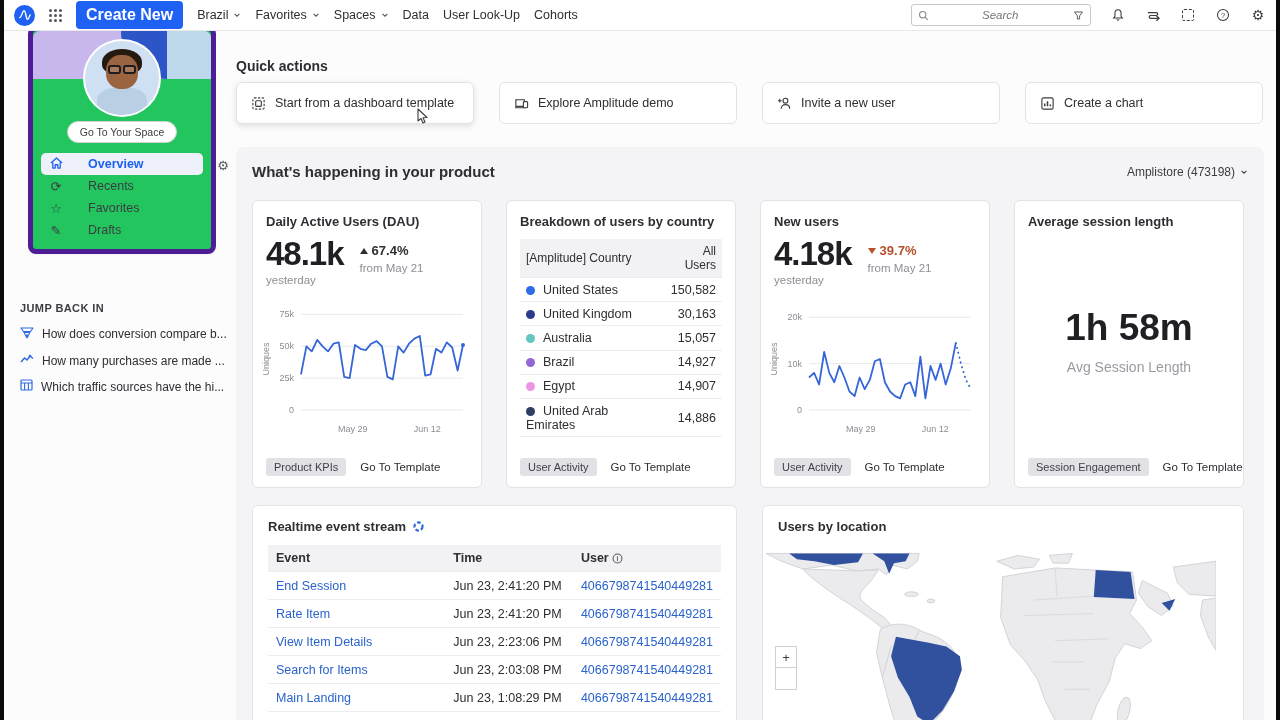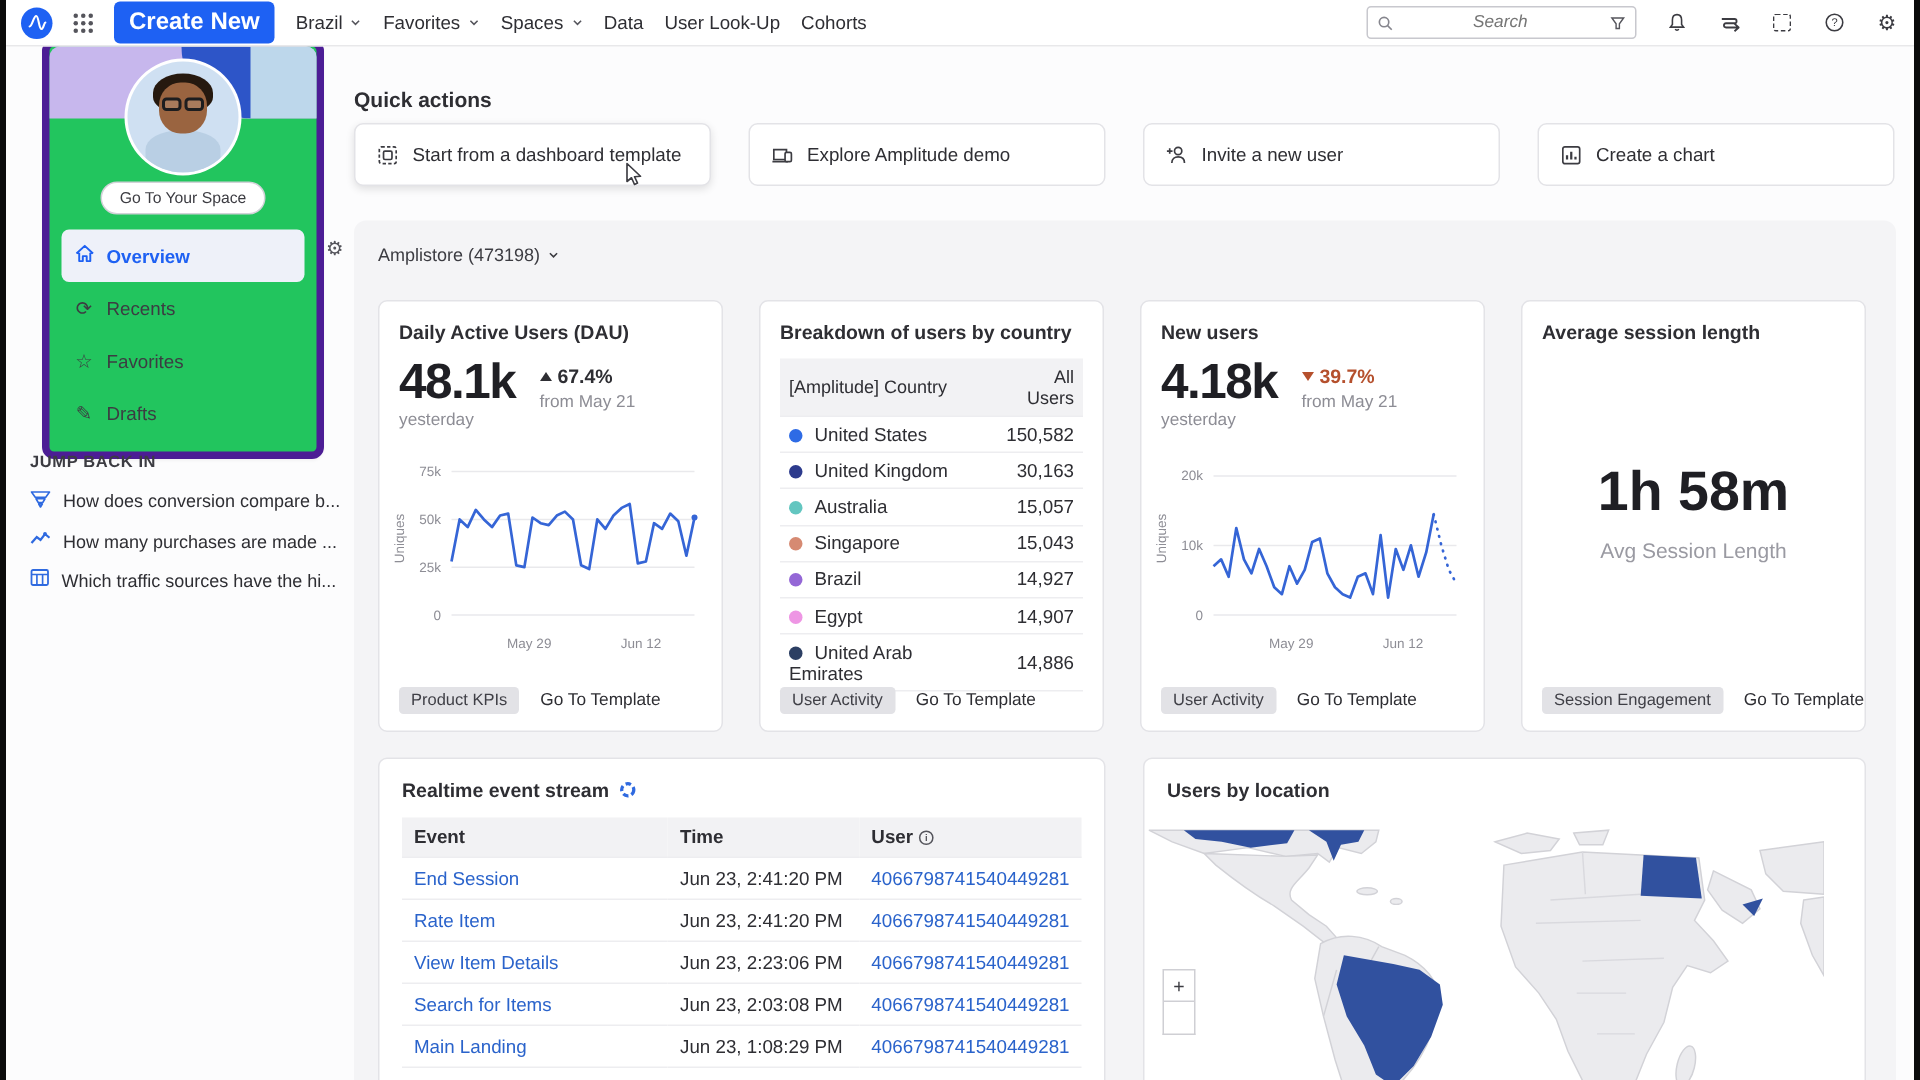--- a/index.html
+++ b/index.html
@@ -33,21 +33,21 @@
   .avatar { position:absolute; left:50%; top:10px; transform:translateX(-50%); width:74px; height:74px;
     border-radius:50%; background:#cfe0f2; overflow:hidden; box-shadow:0 0 0 2px #fff; z-index:2; }
   .avatar .hair { position:absolute; left:17px; top:8px; width:40px; height:26px; background:#26190f; border-radius:50% 50% 40% 40%; }
   .avatar .face { position:absolute; left:21px; top:14px; width:32px; height:34px; background:#9a6440; border-radius:45%; }
   .avatar .glasses { position:absolute; left:23px; top:24px; width:28px; height:9px; display:flex; gap:2px; }
   .avatar .glasses i { flex:1; border:2px solid #1d1d1f; border-radius:3px; background:rgba(255,255,255,.15); }
   .avatar .shirt { position:absolute; left:12px; top:46px; width:50px; height:28px; background:#b9cfe4; border-radius:45% 45% 0 0; }
   .go-space { display:block; margin:42px auto 6px; border:1px solid #d2d2d8; background:#fff; border-radius:12px;
     font-size:10.5px; color:#3c3c42; padding:4px 12px; cursor:pointer; font-family:"Liberation Sans",sans-serif; }
   .menu { padding:4px 8px 0; }
-  .menu-row { display:flex; align-items:center; gap:8px; height:35px; padding:0 8px; border-radius:5px;
+  .menu-row { display:flex; align-items:center; gap:25px; height:22px; padding:0 8px; border-radius:5px;
     font-size:12.5px; color:#3c3c42; cursor:pointer; position:relative; }
   .menu-row.active { background:#eef1f9; color:var(--accent,#1e61f3); font-weight:bold; }
   .menu-row .mi { width:14px; text-align:center; font-size:13px; }
   .menu-gear { position:absolute; right:-26px; top:5px; font-size:13px; color:#55555c; cursor:pointer; }
   .jump { position:absolute; left:16px; top:302px; width:200px; }
   .jump h4 { font-size:11px; letter-spacing:.4px; color:#3c3c42; margin-bottom:12px; }
   .jump-item { display:flex; align-items:center; gap:8px; font-size:12px; color:#2e2e33; margin-bottom:11px; cursor:pointer; white-space:nowrap; }
 
   
   .main { position:absolute; left:228px; top:31px; width:1032px; height:689px; }
@@ -282,20 +282,21 @@
           <path d="M5,11 L5,8 M8,11 L8,5.5 M11,11 L11,9" stroke="#3c3c42" stroke-width="1.6"></path>
         </svg>
       <span>Create a chart</span>
     </div>
     <svg class="cursor" width="16" height="18" viewBox="0 0 16 18">
         <path d="M4,2 L4,14 L7,11.5 L9,16 L11,15 L9,10.8 L13,10.5 Z" fill="#fff" stroke="#3c3c42" stroke-width="1.1" stroke-linejoin="round"></path>
       </svg>
 
     <div class="panel">
       <div class="panel-head">
+        <div class="panel-title">What's happening in your product</div>
         <div class="project-select">
           <span>Amplistore (473198)</span>
           <svg class="caret" viewBox="0 0 10 10">
               <path d="M2,3.5 L5,6.5 L8,3.5" stroke="#3c3c42" stroke-width="1.3" fill="none"></path>
             </svg>
         </div>
       </div>
 
       <div class="mcard" style="left:16px">
         <h3>Daily Active Users (DAU)</h3>
@@ -345,24 +346,20 @@
                 <td><span class="dot" style="background:#2e6be5"></span>United States</td>
                 <td class="num">150,582</td>
               </tr>
               <tr>
                 <td><span class="dot" style="background:#2d3b8d"></span>United Kingdom</td>
                 <td class="num">30,163</td>
               </tr>
               <tr>
                 <td><span class="dot" style="background:#63c6c0"></span>Australia</td>
                 <td class="num">15,057</td>
-              </tr>
-              <tr>
-                <td><span class="dot" style="background:#d68a72"></span>Singapore</td>
-                <td class="num">15,043</td>
               </tr>
               <tr>
                 <td><span class="dot" style="background:#9467d6"></span>Brazil</td>
                 <td class="num">14,927</td>
               </tr>
               <tr>
                 <td><span class="dot" style="background:#ee96e4"></span>Egypt</td>
                 <td class="num">14,907</td>
               </tr>
               <tr>

